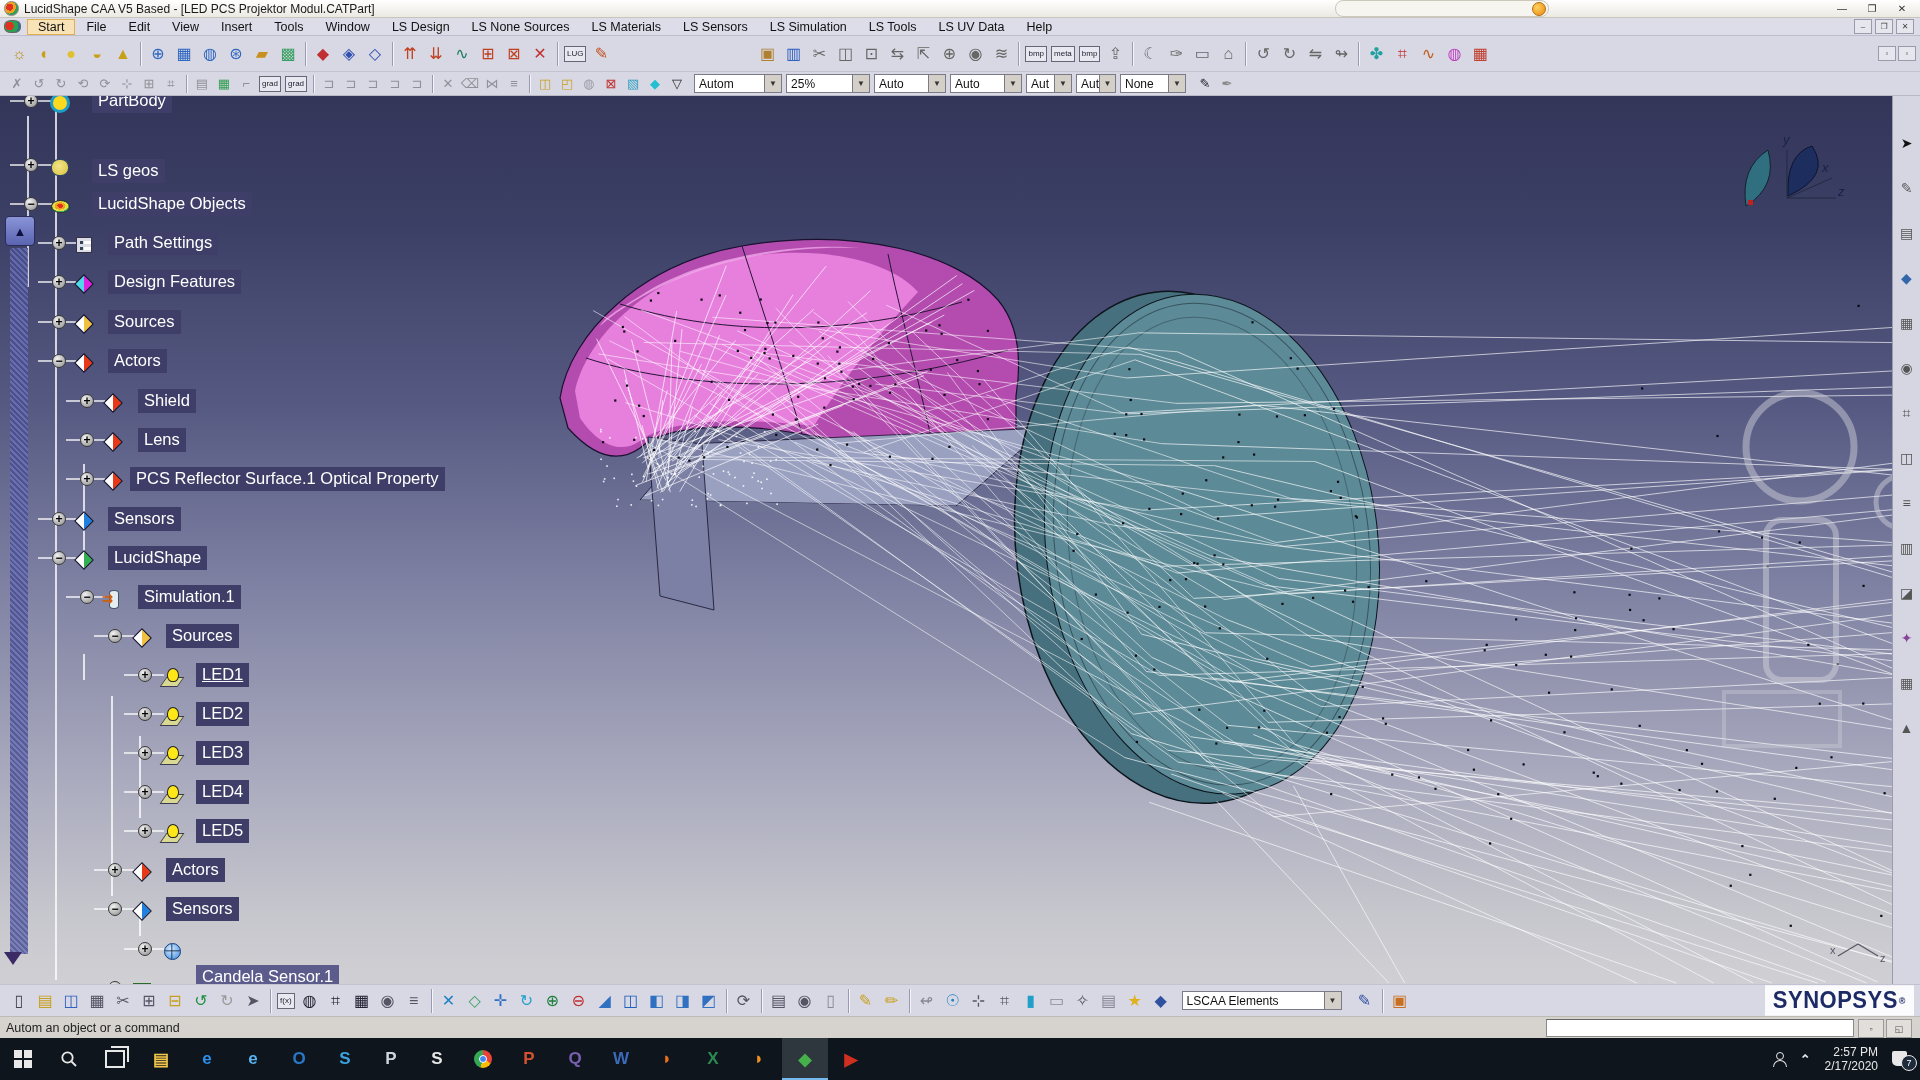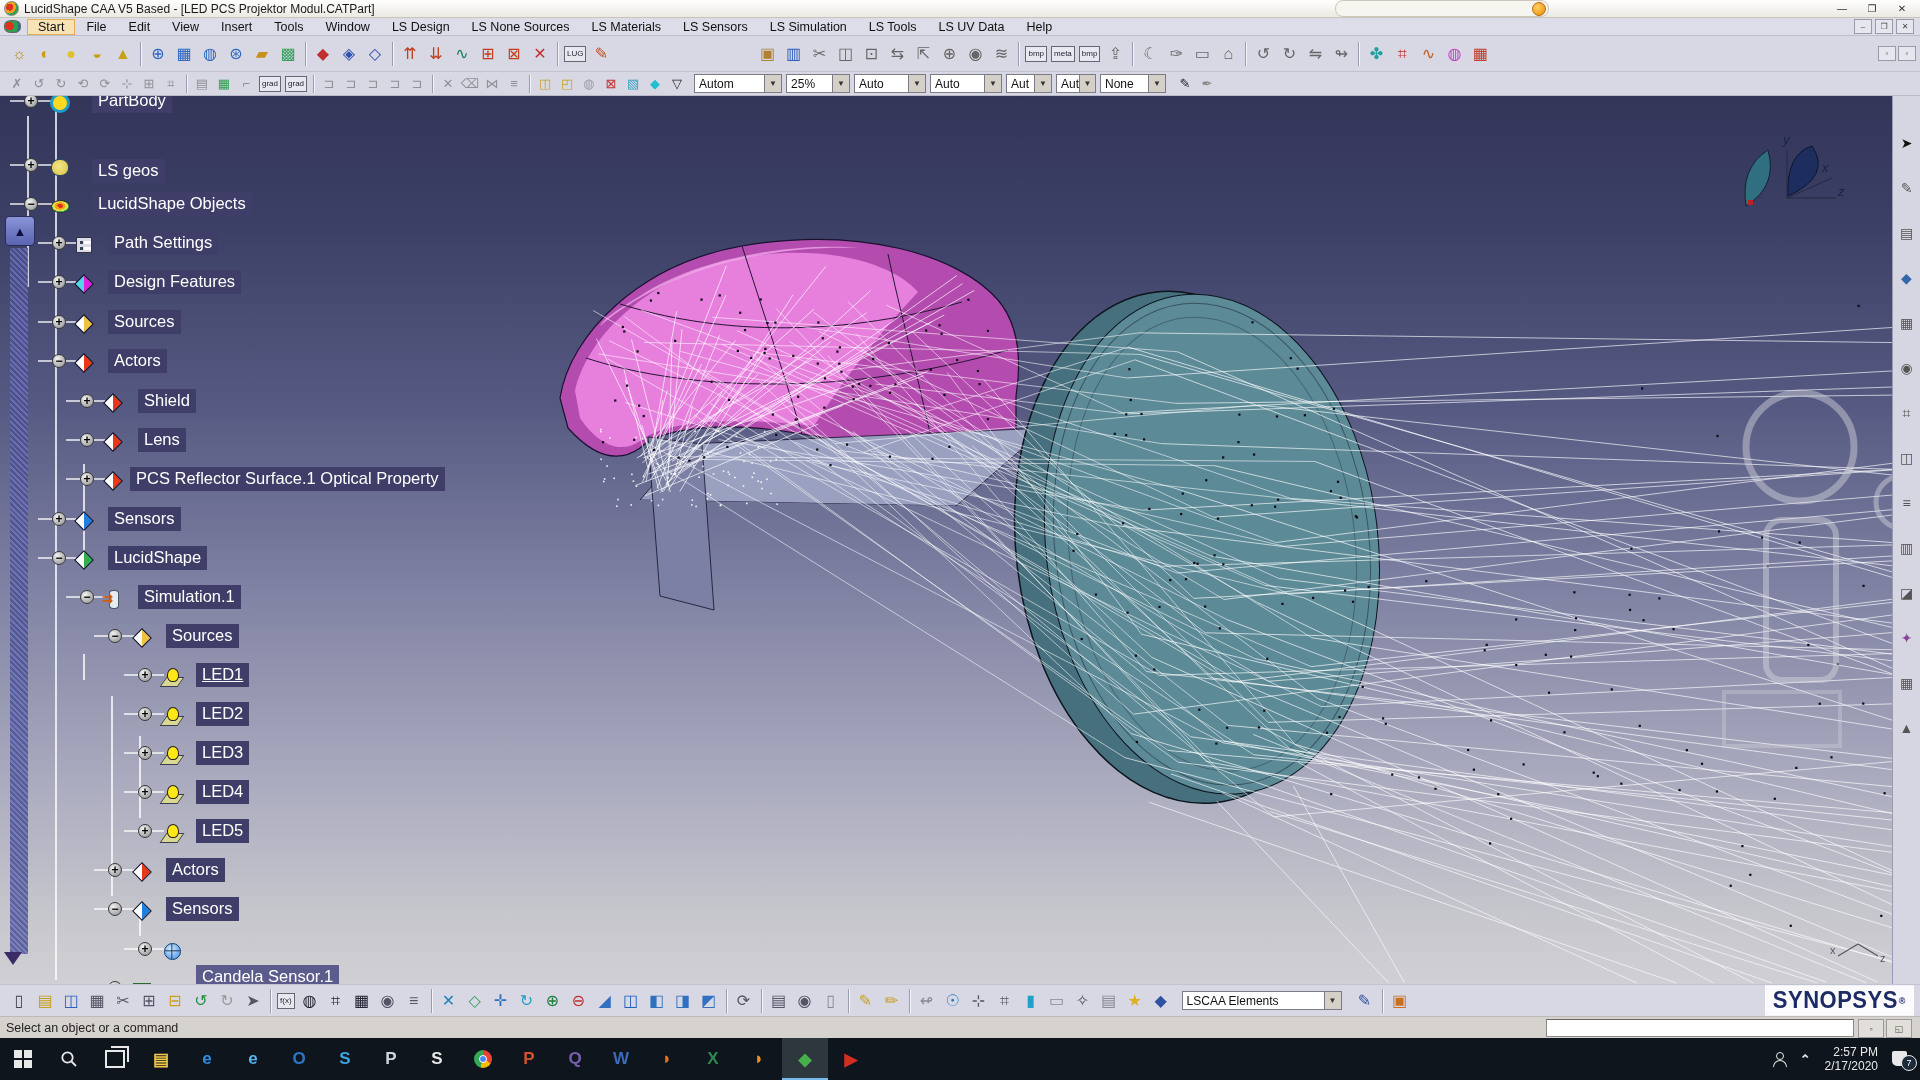--- a/index.html
+++ b/index.html
@@ -231,21 +231,21 @@
       <div class="tbi2" style="color: rgb(192, 48, 48);">⊠</div>
       <div class="tbi2" style="color: rgb(48, 160, 192);">▧</div>
       <div class="tbi2" style="color: rgb(32, 192, 208);">◆</div>
       <div class="tbi2" style="color: rgb(34, 34, 34);">▽</div>
     </div>
   <div id="tb2-dropdowns" style="display:flex;align-items:center;margin-left:6px;">
       <div class="combo" style="width: 88px;">
         <span>Autom</span>
         <span class="arw">▼</span>
       </div>
-      <div class="combo" style="width: 64px;">
+      <div class="combo" style="width: 84px;">
         <span>25%</span>
         <span class="arw">▼</span>
       </div>
       <div class="combo" style="width: 72px;">
         <span>Auto</span>
         <span class="arw">▼</span>
       </div>
       <div class="combo" style="width: 72px;">
         <span>Auto</span>
         <span class="arw">▼</span>
@@ -1060,21 +1060,21 @@
       <div class="sep"></div>
       <div class="tbi" style="color: rgb(200, 112, 32);">▣</div>
     </div>
   <div class="brand">
     <span>SYNOPSYS</span>
       <sup>®</sup>
   </div>
 </div>
 
 <div class="statusbar">
-  <span>Select an object or a command</span>
+  <span>Autom an object or a command</span>
   <input class="cmd-input" value="" style="">
   <div class="sb-btn" style="right:36px;" id="sbb1">▫</div>
   <div class="sb-btn" style="right:8px;" id="sbb2">◱</div>
 </div>
 
 <div class="taskbar">
   <div id="tb-apps" style="display:flex;">
       <div class="tb-slot">
         <div class="winlogo">
           <div></div>

